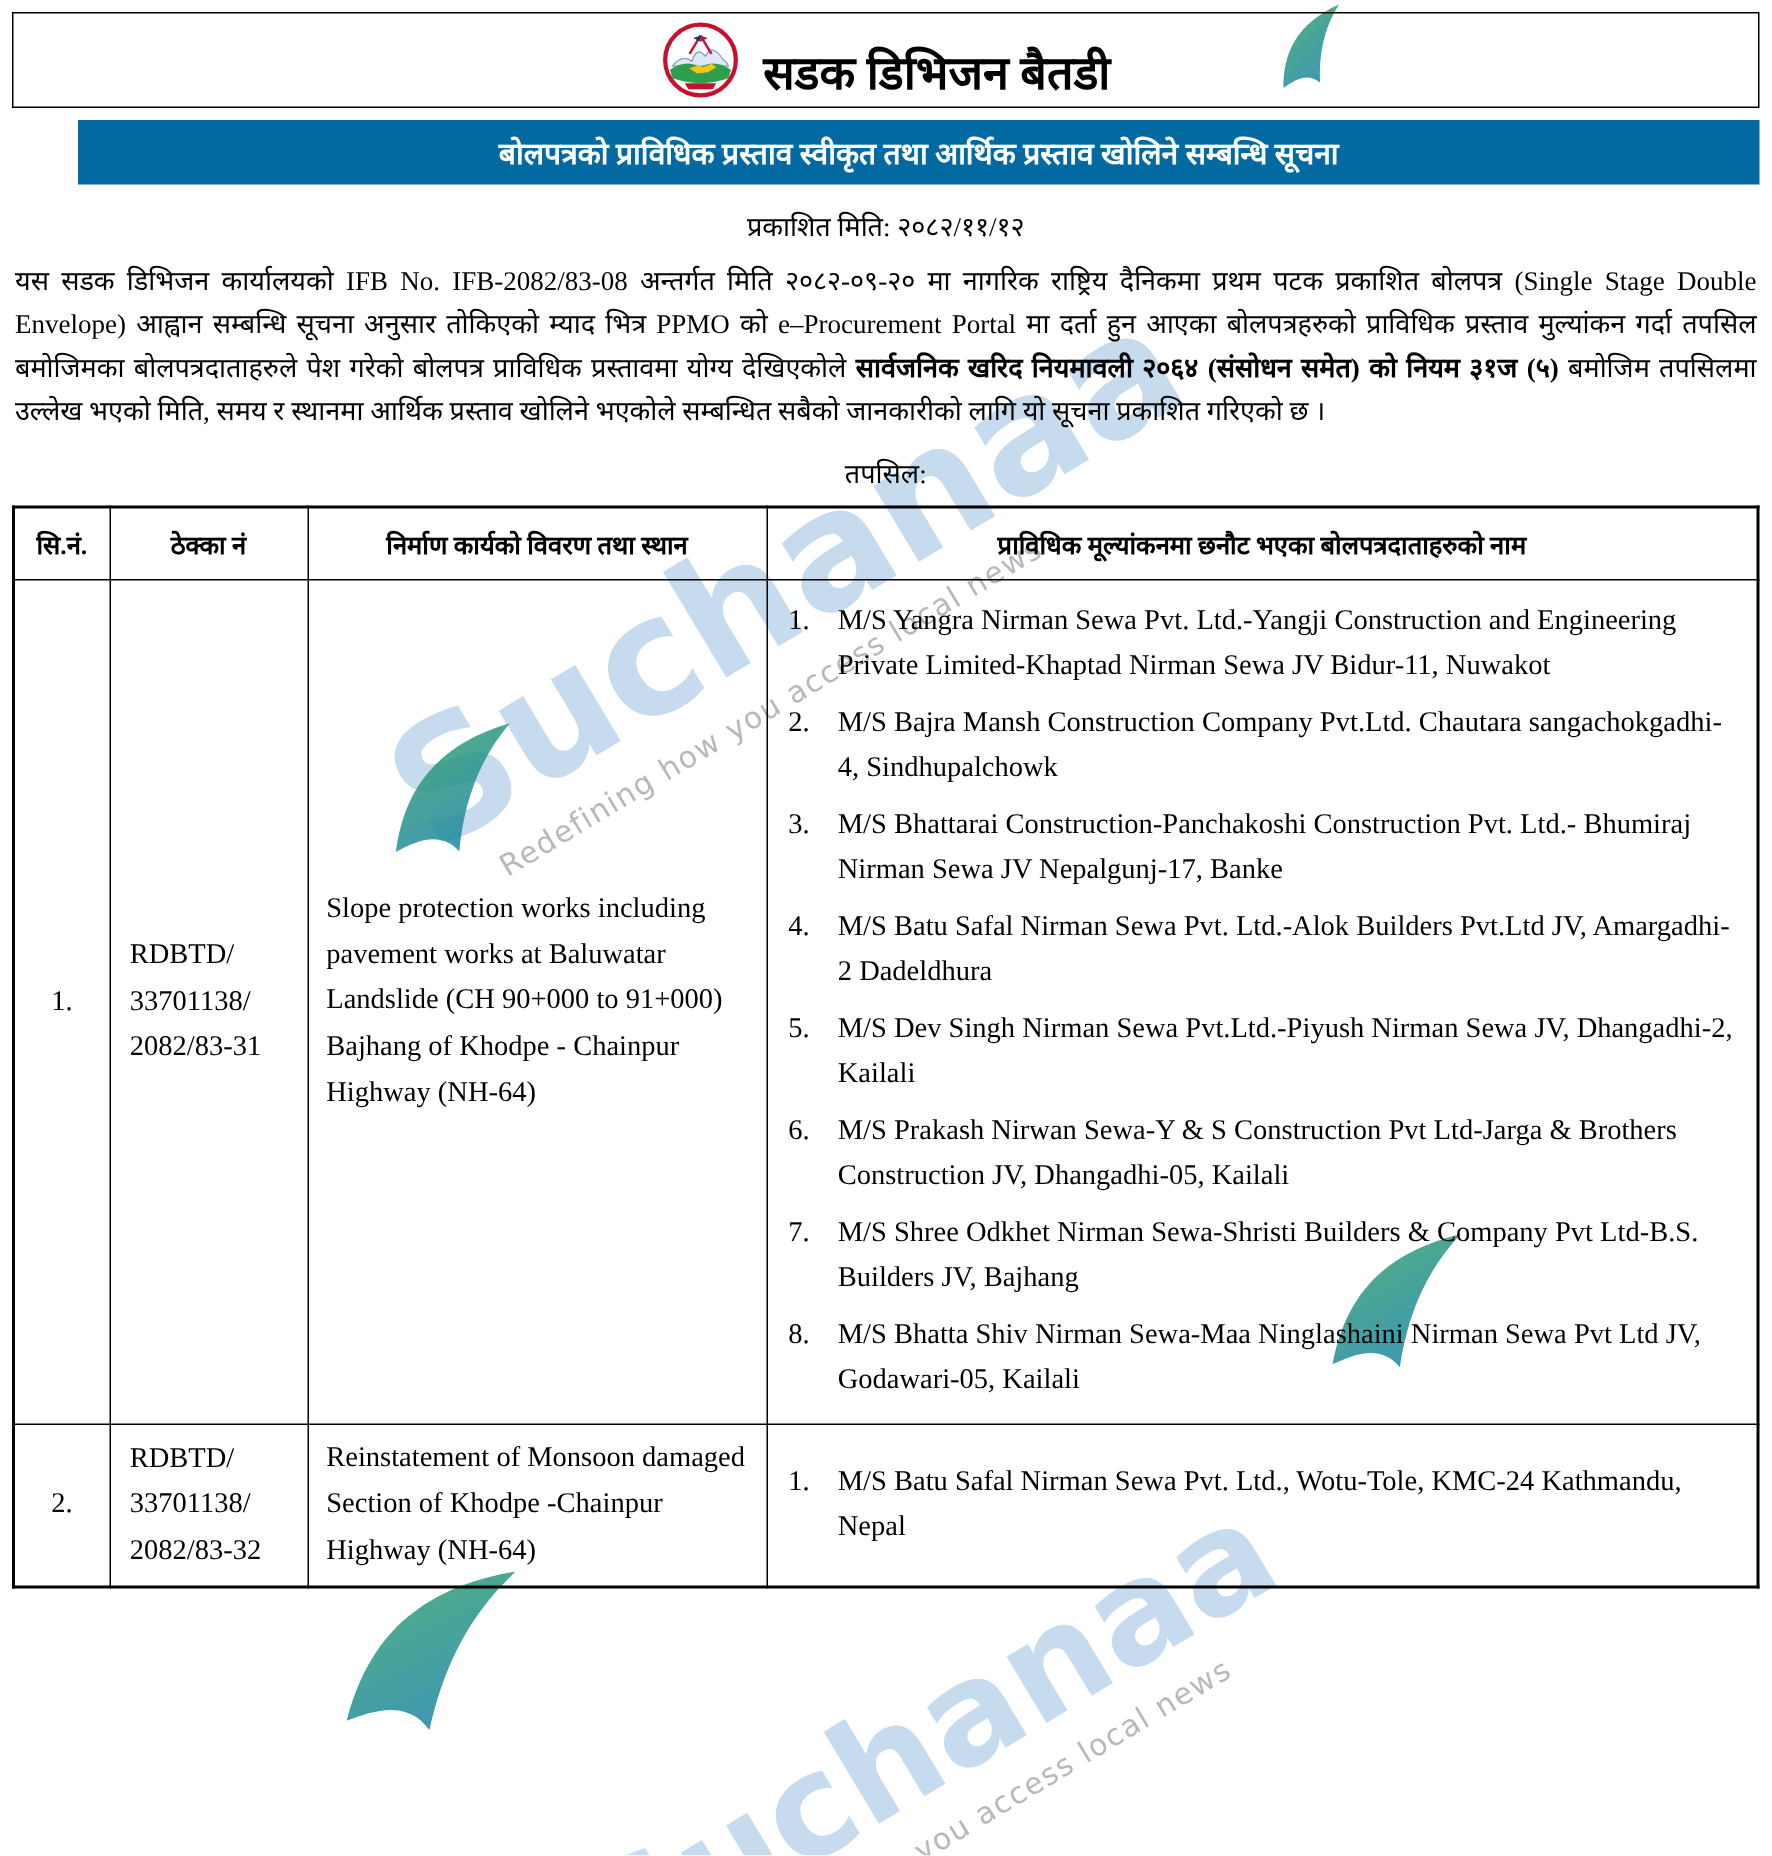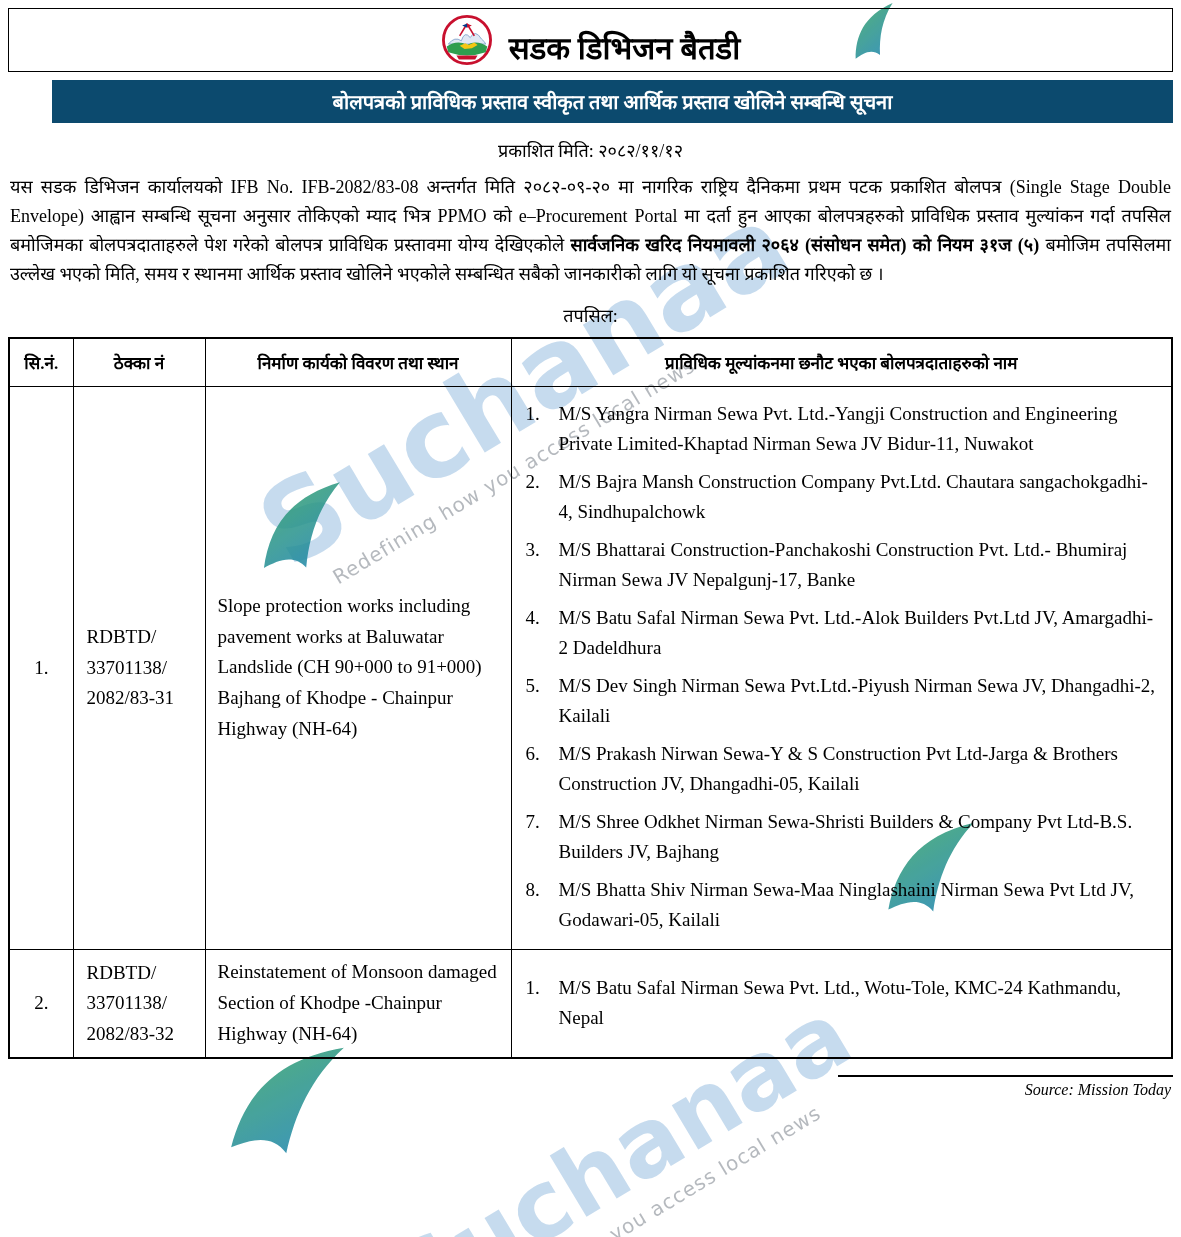--- a/index.html
+++ b/index.html
@@ -23,21 +23,21 @@
     justify-content: center;
     gap: 16px;
     padding: 5px 0;
     min-height: 62px;
   }
   .emblem { width: 52px; height: 52px; flex: 0 0 auto; }
   .org-title { font-size: 31px; font-weight: bold; line-height: 1.1; }
 
   
   .notice-bar {
-    background: #0c4a6e;
+    background: #0369a1;
     color: #fff;
     text-align: center;
     font-weight: bold;
     font-size: 20px;
     padding: 8px 4px;
     margin-top: 8px;
     margin-left: 44px;
   }
 
   .pub-date { text-align: center; font-weight: normal; font-size: 18px; margin: 15px 0 11px; }
@@ -252,19 +252,15 @@
             <div class="bidder" style="margin-bottom:0">
               <span class="num">1.</span>
               <span class="txt">M/S Batu Safal Nirman Sewa Pvt. Ltd., Wotu-Tole, KMC-24 Kathmandu, Nepal</span>
             </div>
           </td>
         </tr>
       </tbody>
     </table>
 
 
-    <div class="source-block">
-      <div class="source-line"></div>
-      <div class="source-text">Source: Mission Today</div>
-    </div>
 
   </div>
 </div>
 
 </body></html>

